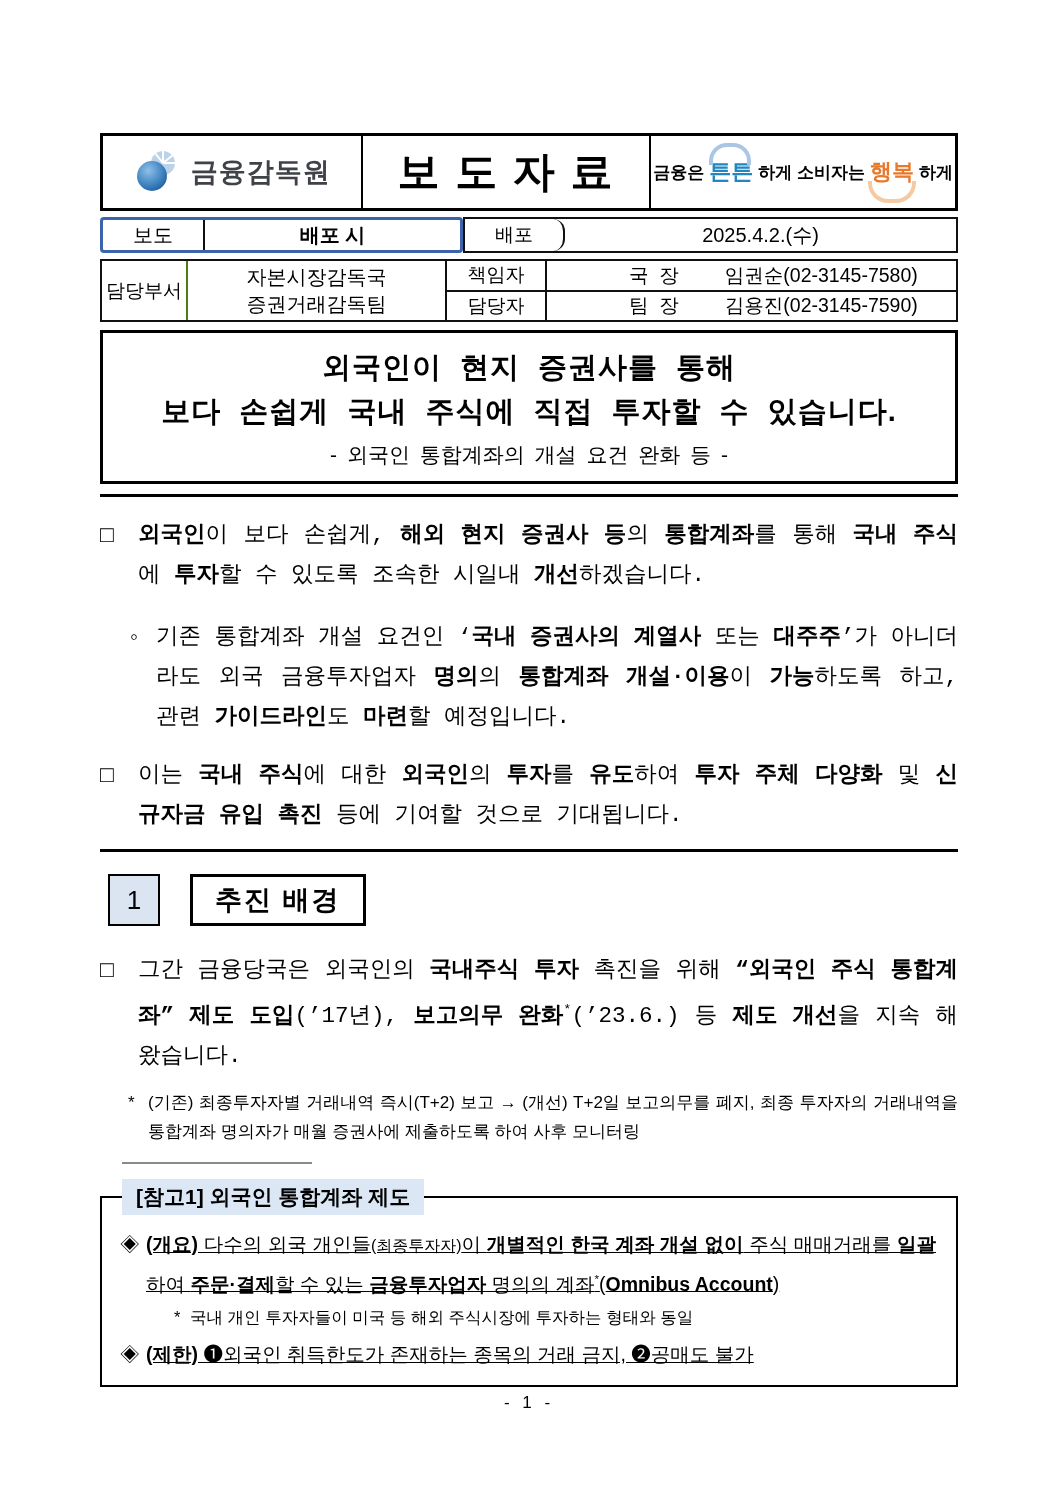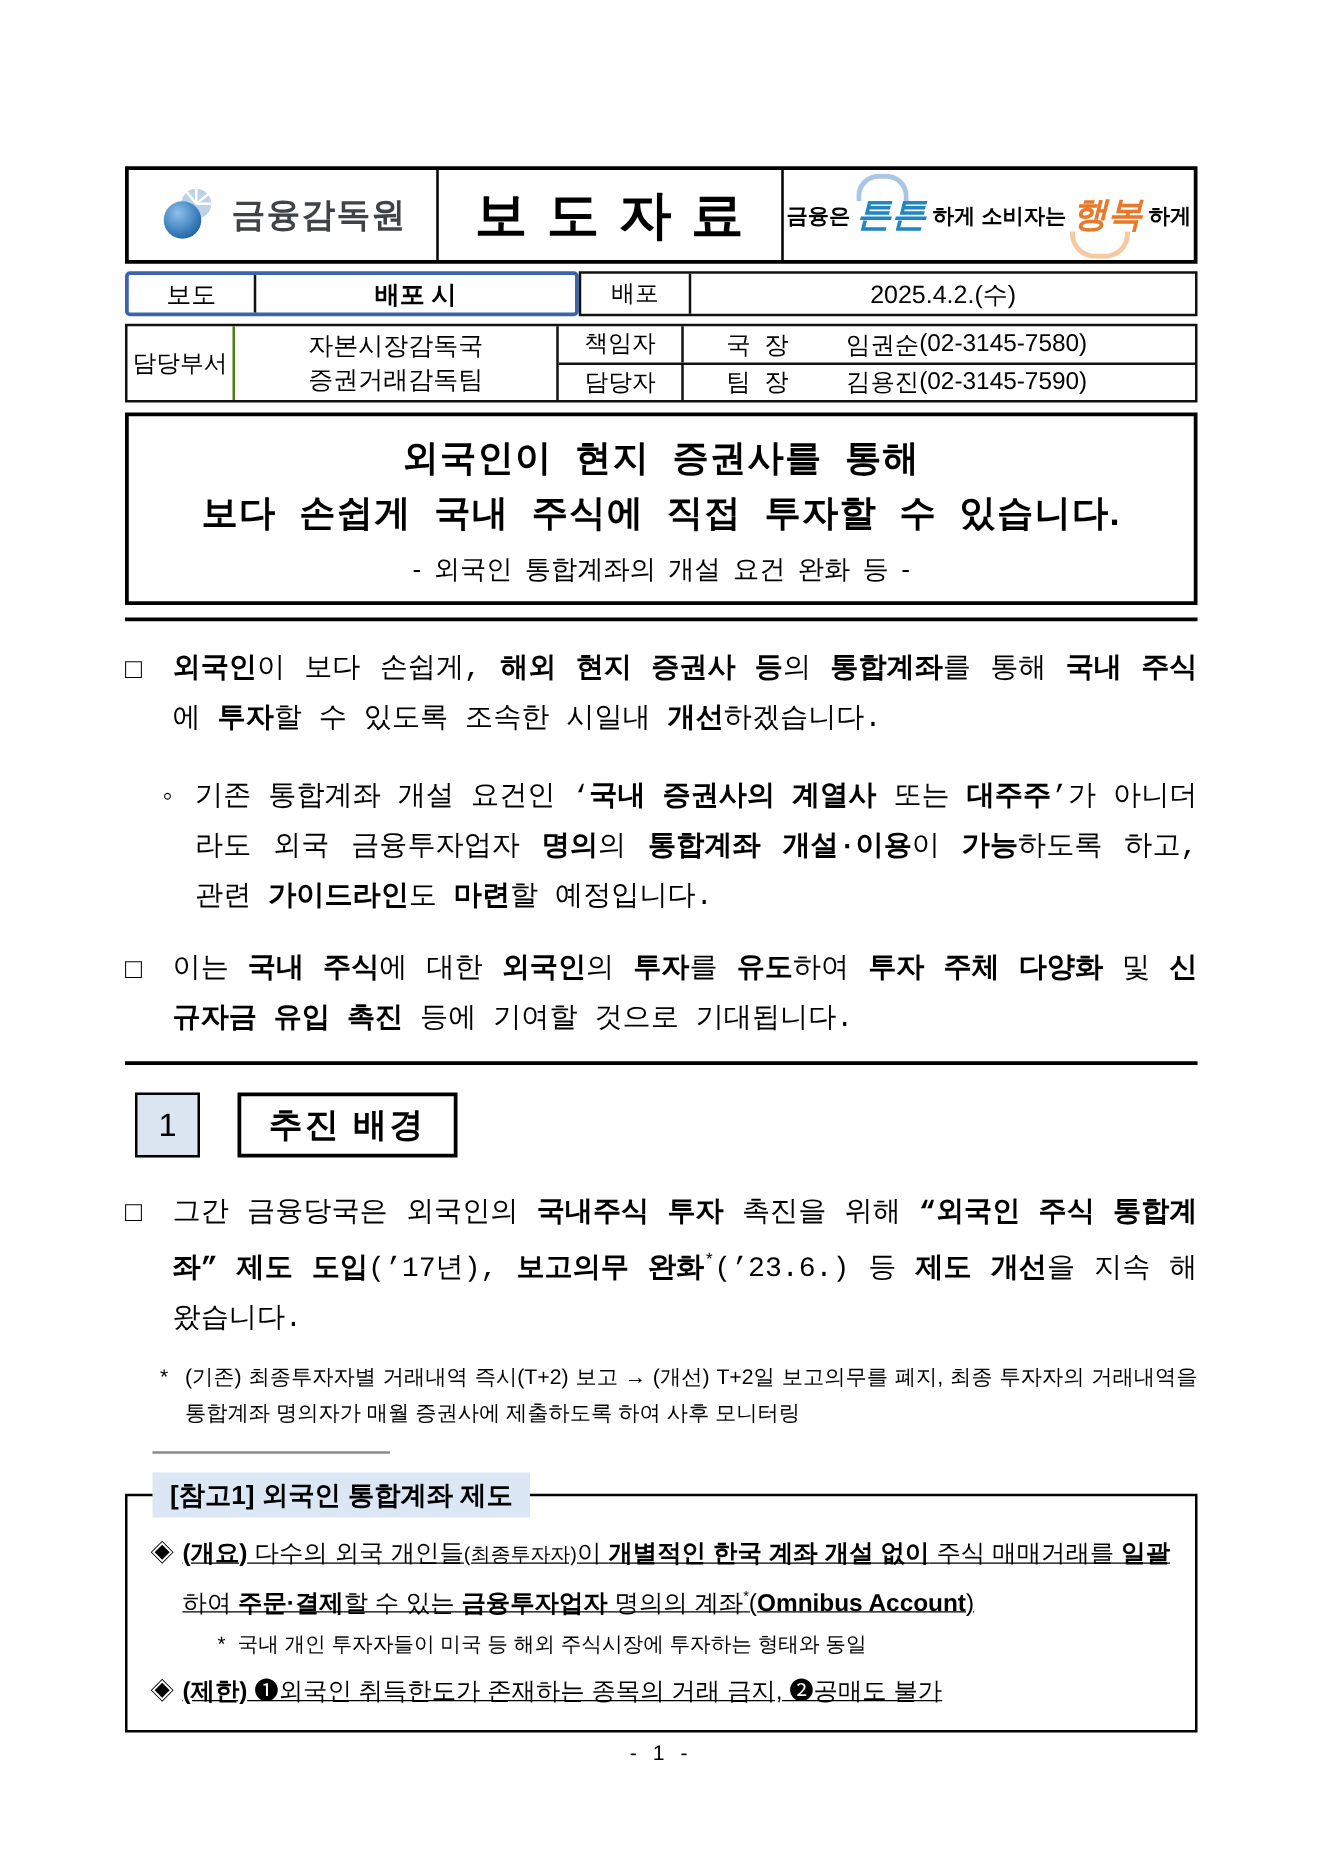--- a/index.html
+++ b/index.html
@@ -14,46 +14,46 @@
   .content{position:absolute;left:100px;top:133px;width:858px;}
 
   
   .hdr-table{height:78px;border:3px solid #000;display:flex;box-sizing:border-box;}
   .hdr-cell{display:flex;align-items:center;justify-content:center;box-sizing:border-box;}
   .hdr-cell-logo{width:270px;border-right:2px solid #000;gap:10px;}
   .org-name{font-size:27px;font-weight:bold;color:#3f4246;letter-spacing:1px;}
   .hdr-cell-type{width:300px;border-right:2px solid #000;font-size:42px;font-weight:bold;letter-spacing:2px;}
   .hdr-cell-slogan{flex:1;font-size:17px;font-weight:bold;white-space:nowrap;}
   .slogan-piece{margin:0 2px;}
-  .sw{position:relative;font-weight:bold;font-style:italic;font-size:28px;margin:16px 3px;display:inline-block;}
+  .sw{position:relative;font-weight:bold;font-size:22px;margin:16px 3px;display:inline-block;}
   .sw-blue{color:var(--slogan-blue);}
   .sw-blue::before{content:"";position:absolute;top:-14px;left:0;width:34px;height:18px;
     border:4px solid var(--slogan-blue-arc);border-bottom:none;border-radius:18px 18px 0 0;}
   .sw-orange{color:var(--slogan-orange);}
   .sw-orange::after{content:"";position:absolute;bottom:-16px;left:-2px;width:40px;height:18px;
     border:4px solid var(--slogan-orange-arc);border-top:none;border-radius:0 0 20px 20px;}
 
   
   .row1{margin-top:6px;display:flex;height:36px;}
   .row1-blue{width:363px;border:3px solid var(--accent-blue);border-radius:4px;display:flex;box-sizing:border-box;}
   .r1c1{width:102px;border-right:2px solid #111;display:flex;align-items:center;justify-content:center;font-weight:normal;font-size:20px;box-sizing:border-box;}
   .r1c2{flex:1;display:flex;align-items:center;justify-content:center;font-weight:bold;font-size:20px;}
   .row1-black{flex:1;border:2px solid #111;display:flex;box-sizing:border-box;}
-  .r1c3{width:88px;border-right:2px solid #111;display:flex;align-items:center;justify-content:center;font-size:19px;box-sizing:border-box;}
+  .r1c3{width:100px;border-right:2px solid #111;display:flex;align-items:center;justify-content:center;font-size:19px;box-sizing:border-box;border-radius:12px;}
   .r1c4{flex:1;display:flex;align-items:center;justify-content:center;font-size:20px;}
 
   .dept-table{margin-top:6px;border:2.5px solid #111;display:flex;height:63px;box-sizing:border-box;}
   .dtc1{width:86px;border-right:2px solid #4d7c0f;display:flex;align-items:center;justify-content:center;font-size:19px;box-sizing:border-box;}
   .dtc2{width:259px;border-right:2px solid #111;display:flex;flex-direction:column;align-items:center;justify-content:center;font-size:20px;line-height:27px;box-sizing:border-box;}
   .dt-right{flex:1;display:flex;flex-direction:column;}
   .dt-row{flex:1;display:flex;}
   .dt-row.first{border-bottom:2px solid #111;}
   .dt-lab{width:100px;border-right:2px solid #111;display:flex;align-items:center;justify-content:center;font-size:19px;box-sizing:border-box;}
   .dt-val{flex:1;display:flex;align-items:center;padding-left:34px;font-size:19.5px;}
-  .v-title{white-space:pre;}
+  .v-title{white-space:pre;margin-left:48px;}
   .v-name{margin-left:46px;}
   .v-phone{}
 
   
   .title-box{margin-top:8px;border:3px solid #000;text-align:center;padding:12px 0 12px;box-sizing:border-box;}
   .t-main{font-size:29px;font-weight:bold;line-height:44px;word-spacing:9px;letter-spacing:1px;}
   .t-sub{font-size:21px;font-weight:normal;margin-top:8px;word-spacing:4px;}
 
   .hr{border:none;border-top:3.5px solid #000;margin:10px 0 0 0;}
   .hr2{border:none;border-top:3px solid #000;margin:14px 0 0 0;}

